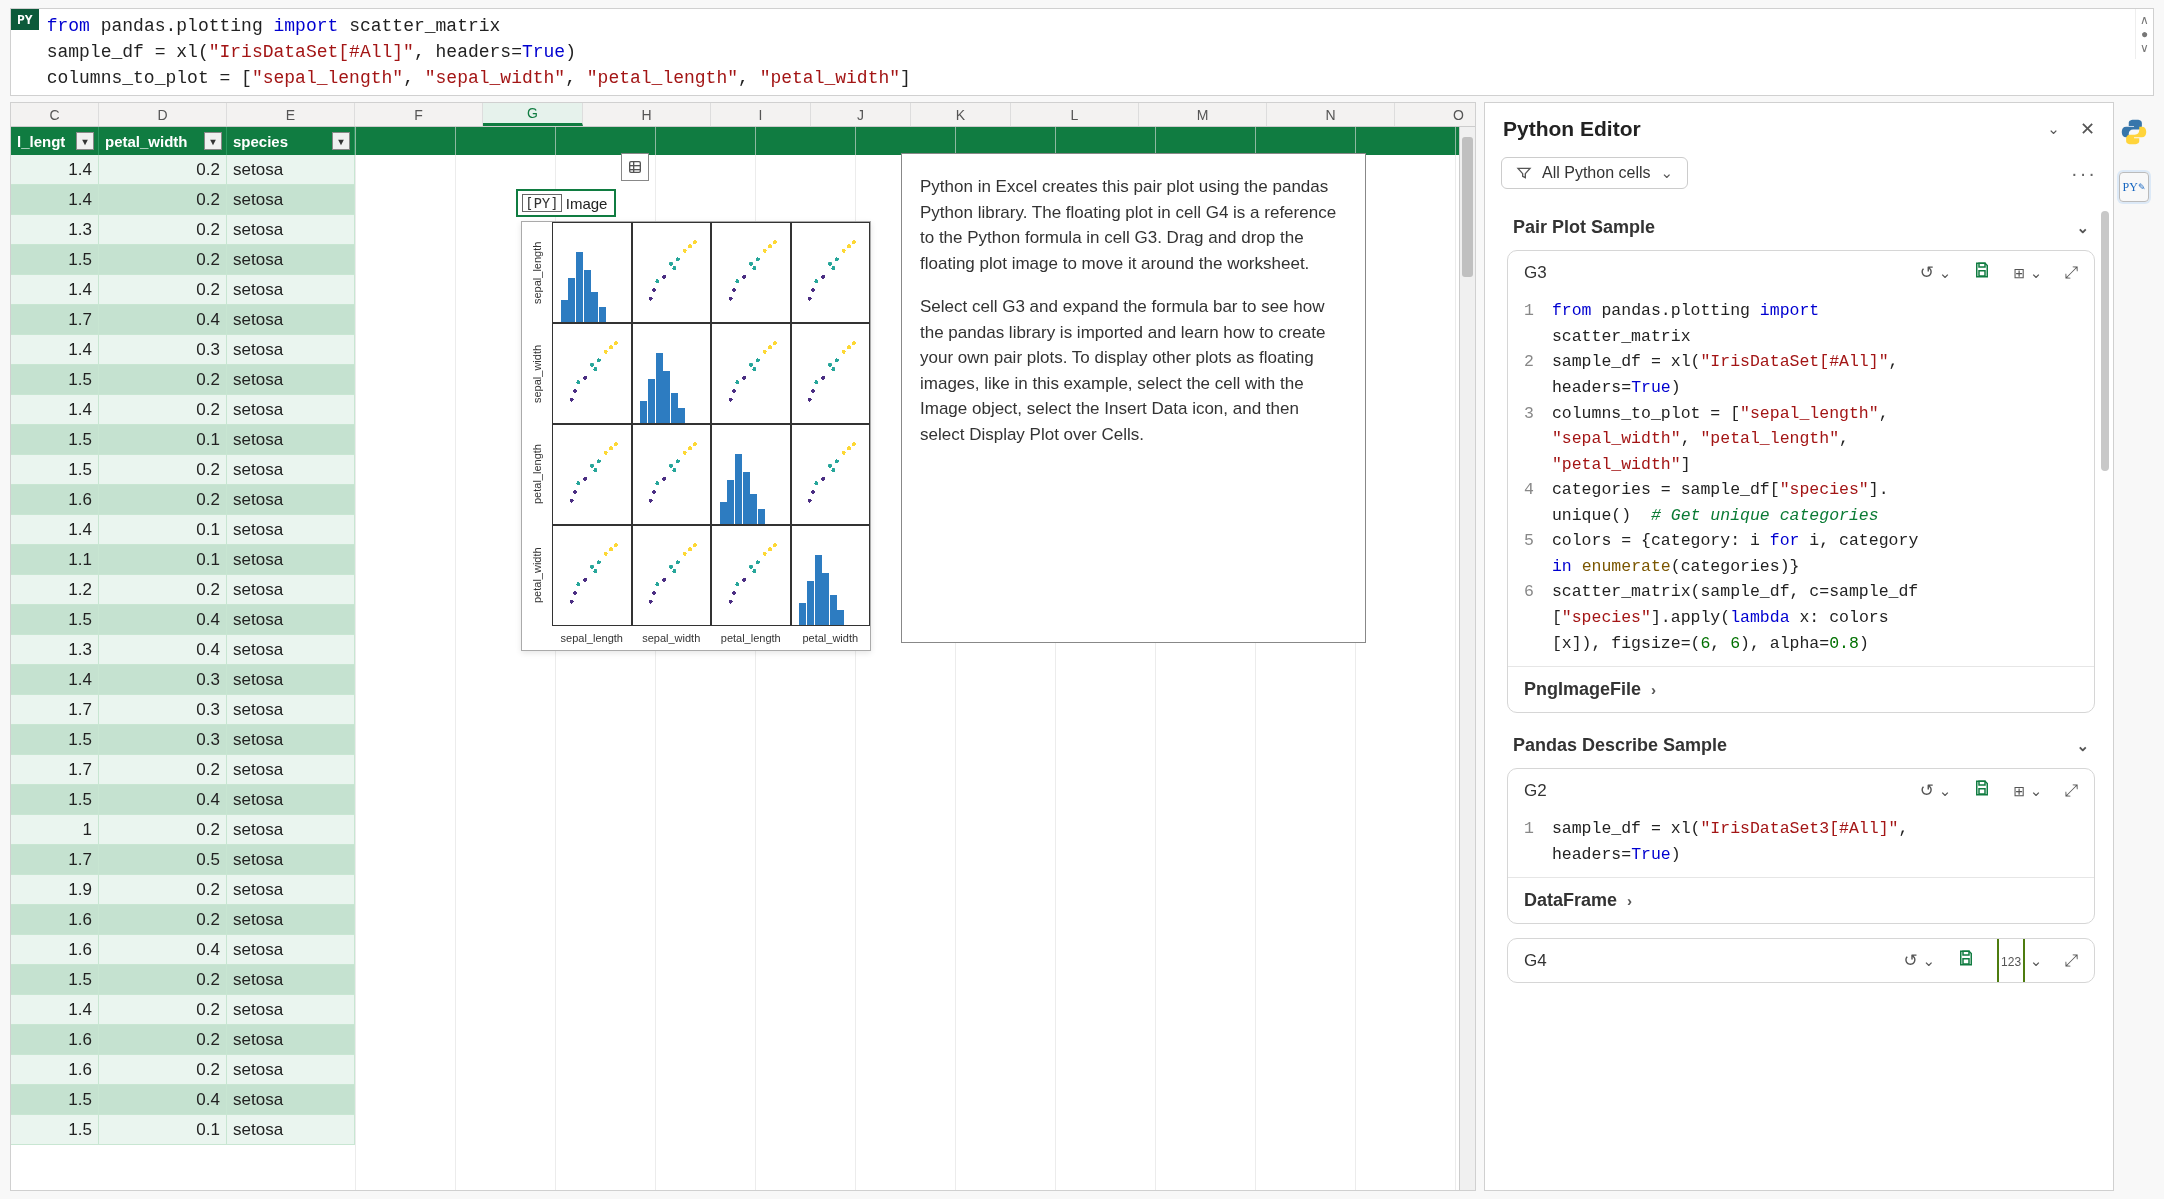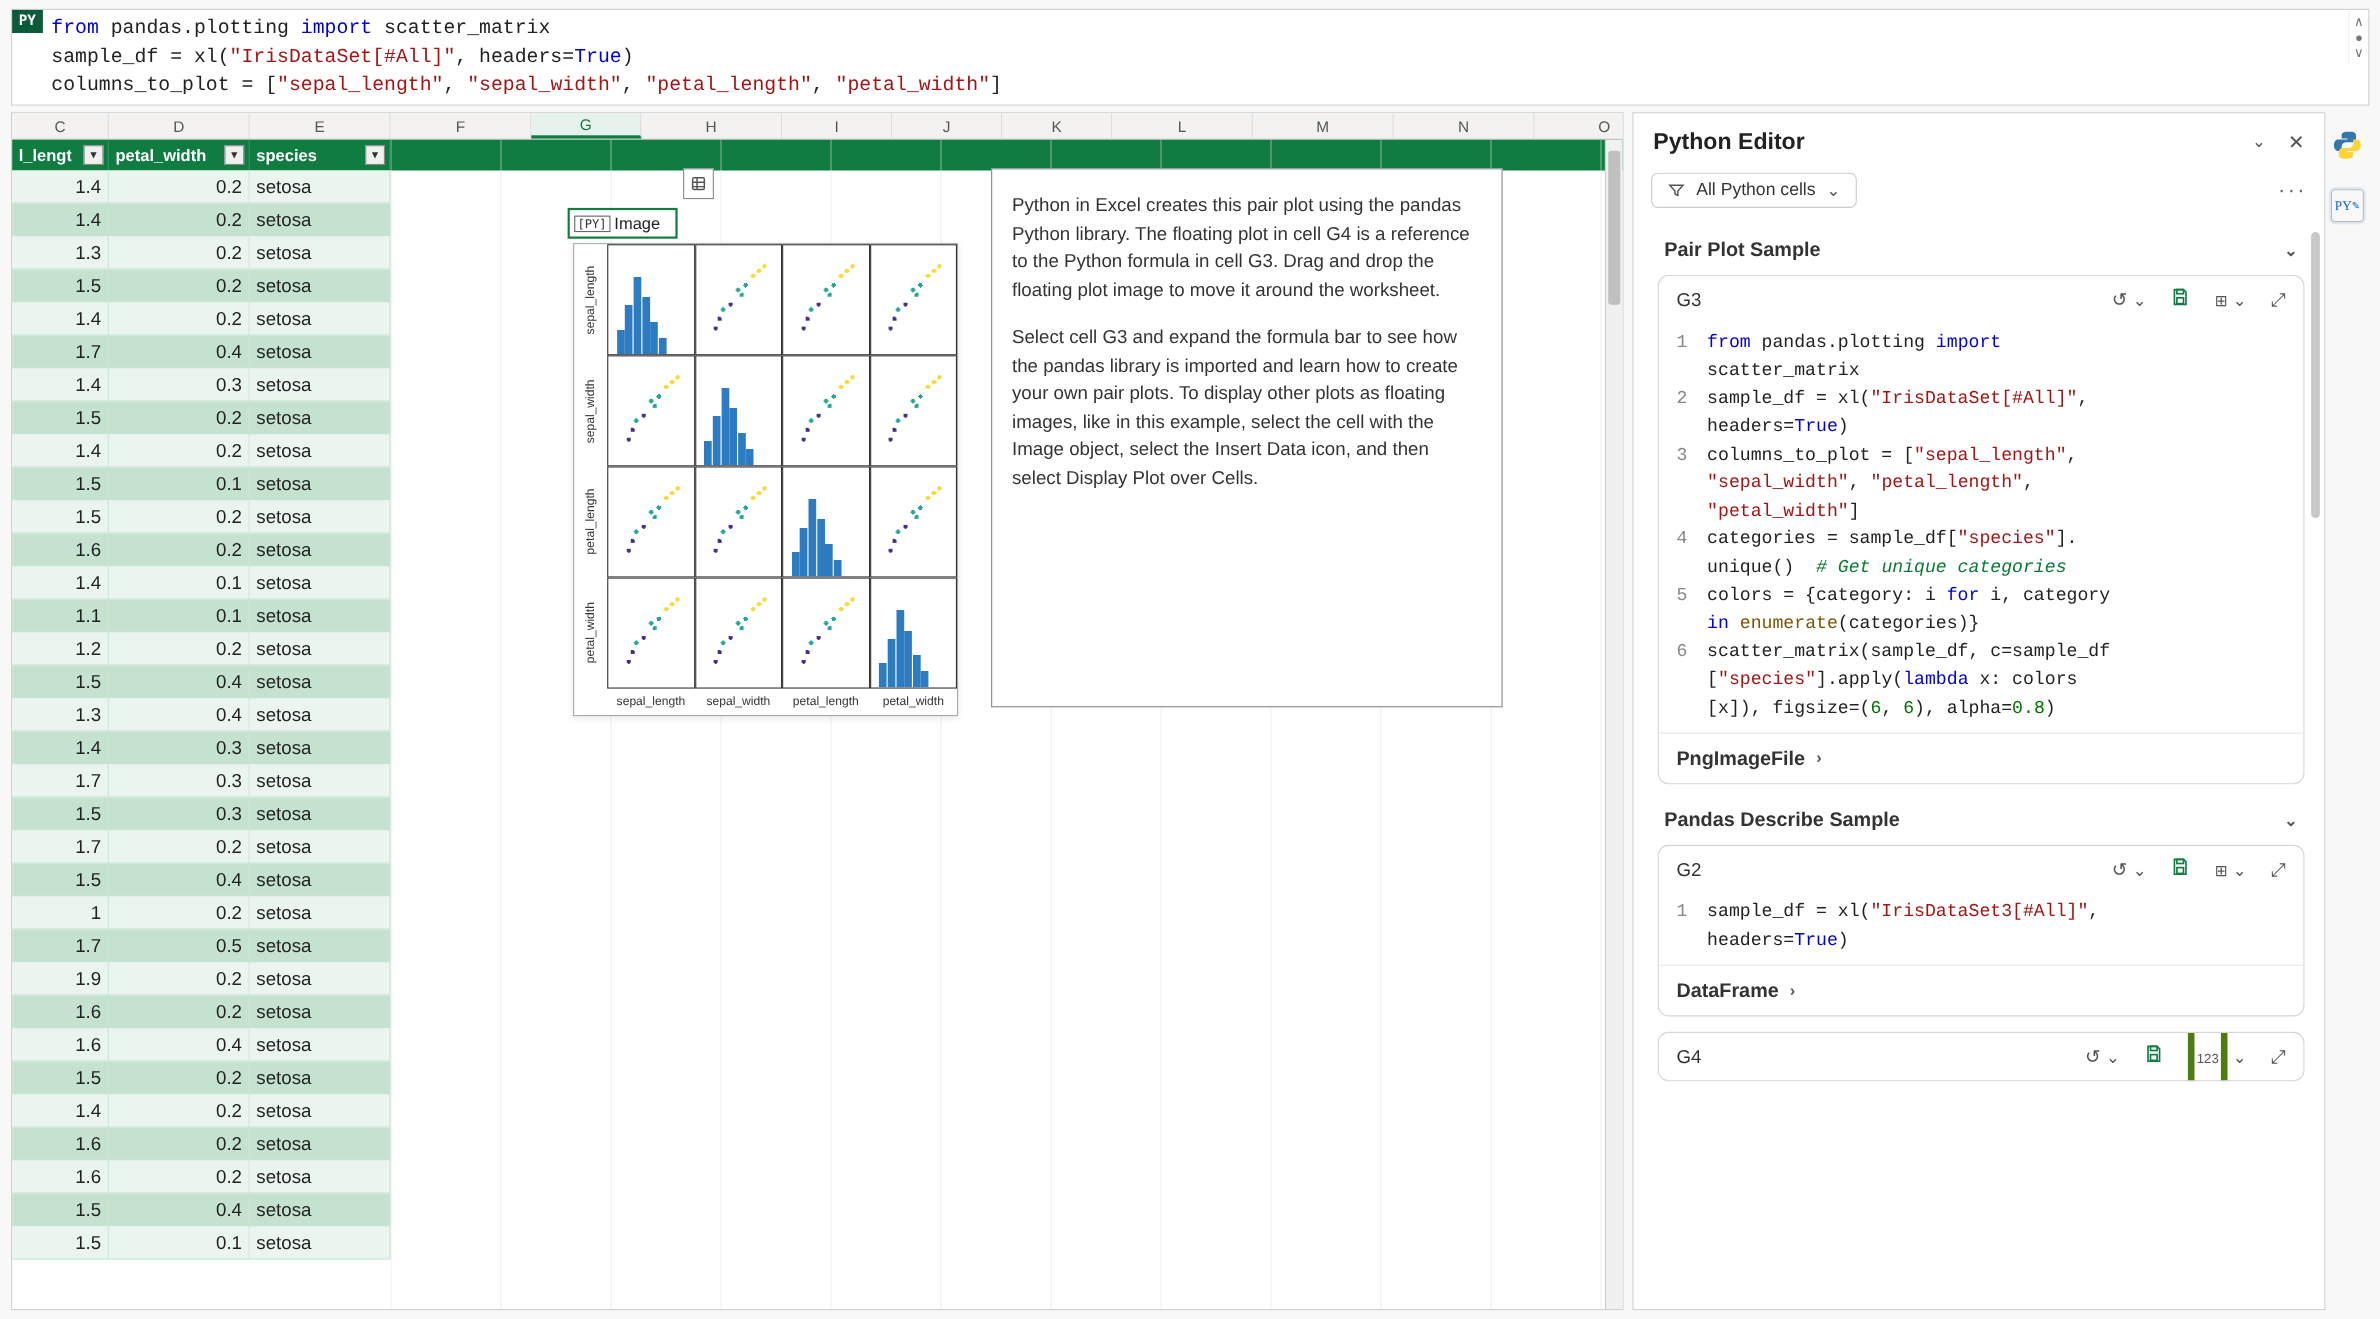--- a/index.html
+++ b/index.html
@@ -163,21 +163,21 @@
     left:505px; top:86px;
     width:100px; height:28px;
     border:2px solid #107c41;
     background:#fff;
     display:flex; align-items:center;
     padding:0 4px; gap:4px;
     font-size:15px;
   }
   .sel-cell .pybadge-sm{
     font-family:Consolas,monospace;
-    font-size:11px;
+    font-size:14px;
     border:1px solid #666;
     padding:0 2px;
     color:#333;
   }
 
   .smart-tag {
     position:absolute;
     left:610px; top:50px;
     width:28px; height:28px;
     border:1px solid #888;
@@ -778,21 +778,21 @@
           <div class="card">
             <div class="card-head">
               <span class="cell-ref">G4</span>
               <div class="card-icons">
                 <span>↺ <span class="chev">⌄</span></span>
                 <span class="save"><svg width="18" height="18" viewBox="0 0 24 24" fill="none" stroke="#107c41" stroke-width="2">
                     <path d="M5 3h11l3 3v15H5z"></path>
                     <rect x="8" y="3" width="8" height="5"></rect>
                     <rect x="8" y="13" width="8" height="7"></rect>
                   </svg></span>
-                <span><span style="font-size:12px;border:6px solid #4d7c0f;padding:18px 2px;">123</span> <span class="chev">⌄</span></span>
+                <span><span style="font-size:12px;border:2px solid #4d7c0f;padding:18px 2px;">123</span> <span class="chev">⌄</span></span>
                 <span>⤢</span>
               </div>
             </div>
           </div>
         </div>
       </div>
   </div>
 
   <div class="side-icons">
     <div class="py-logo">

